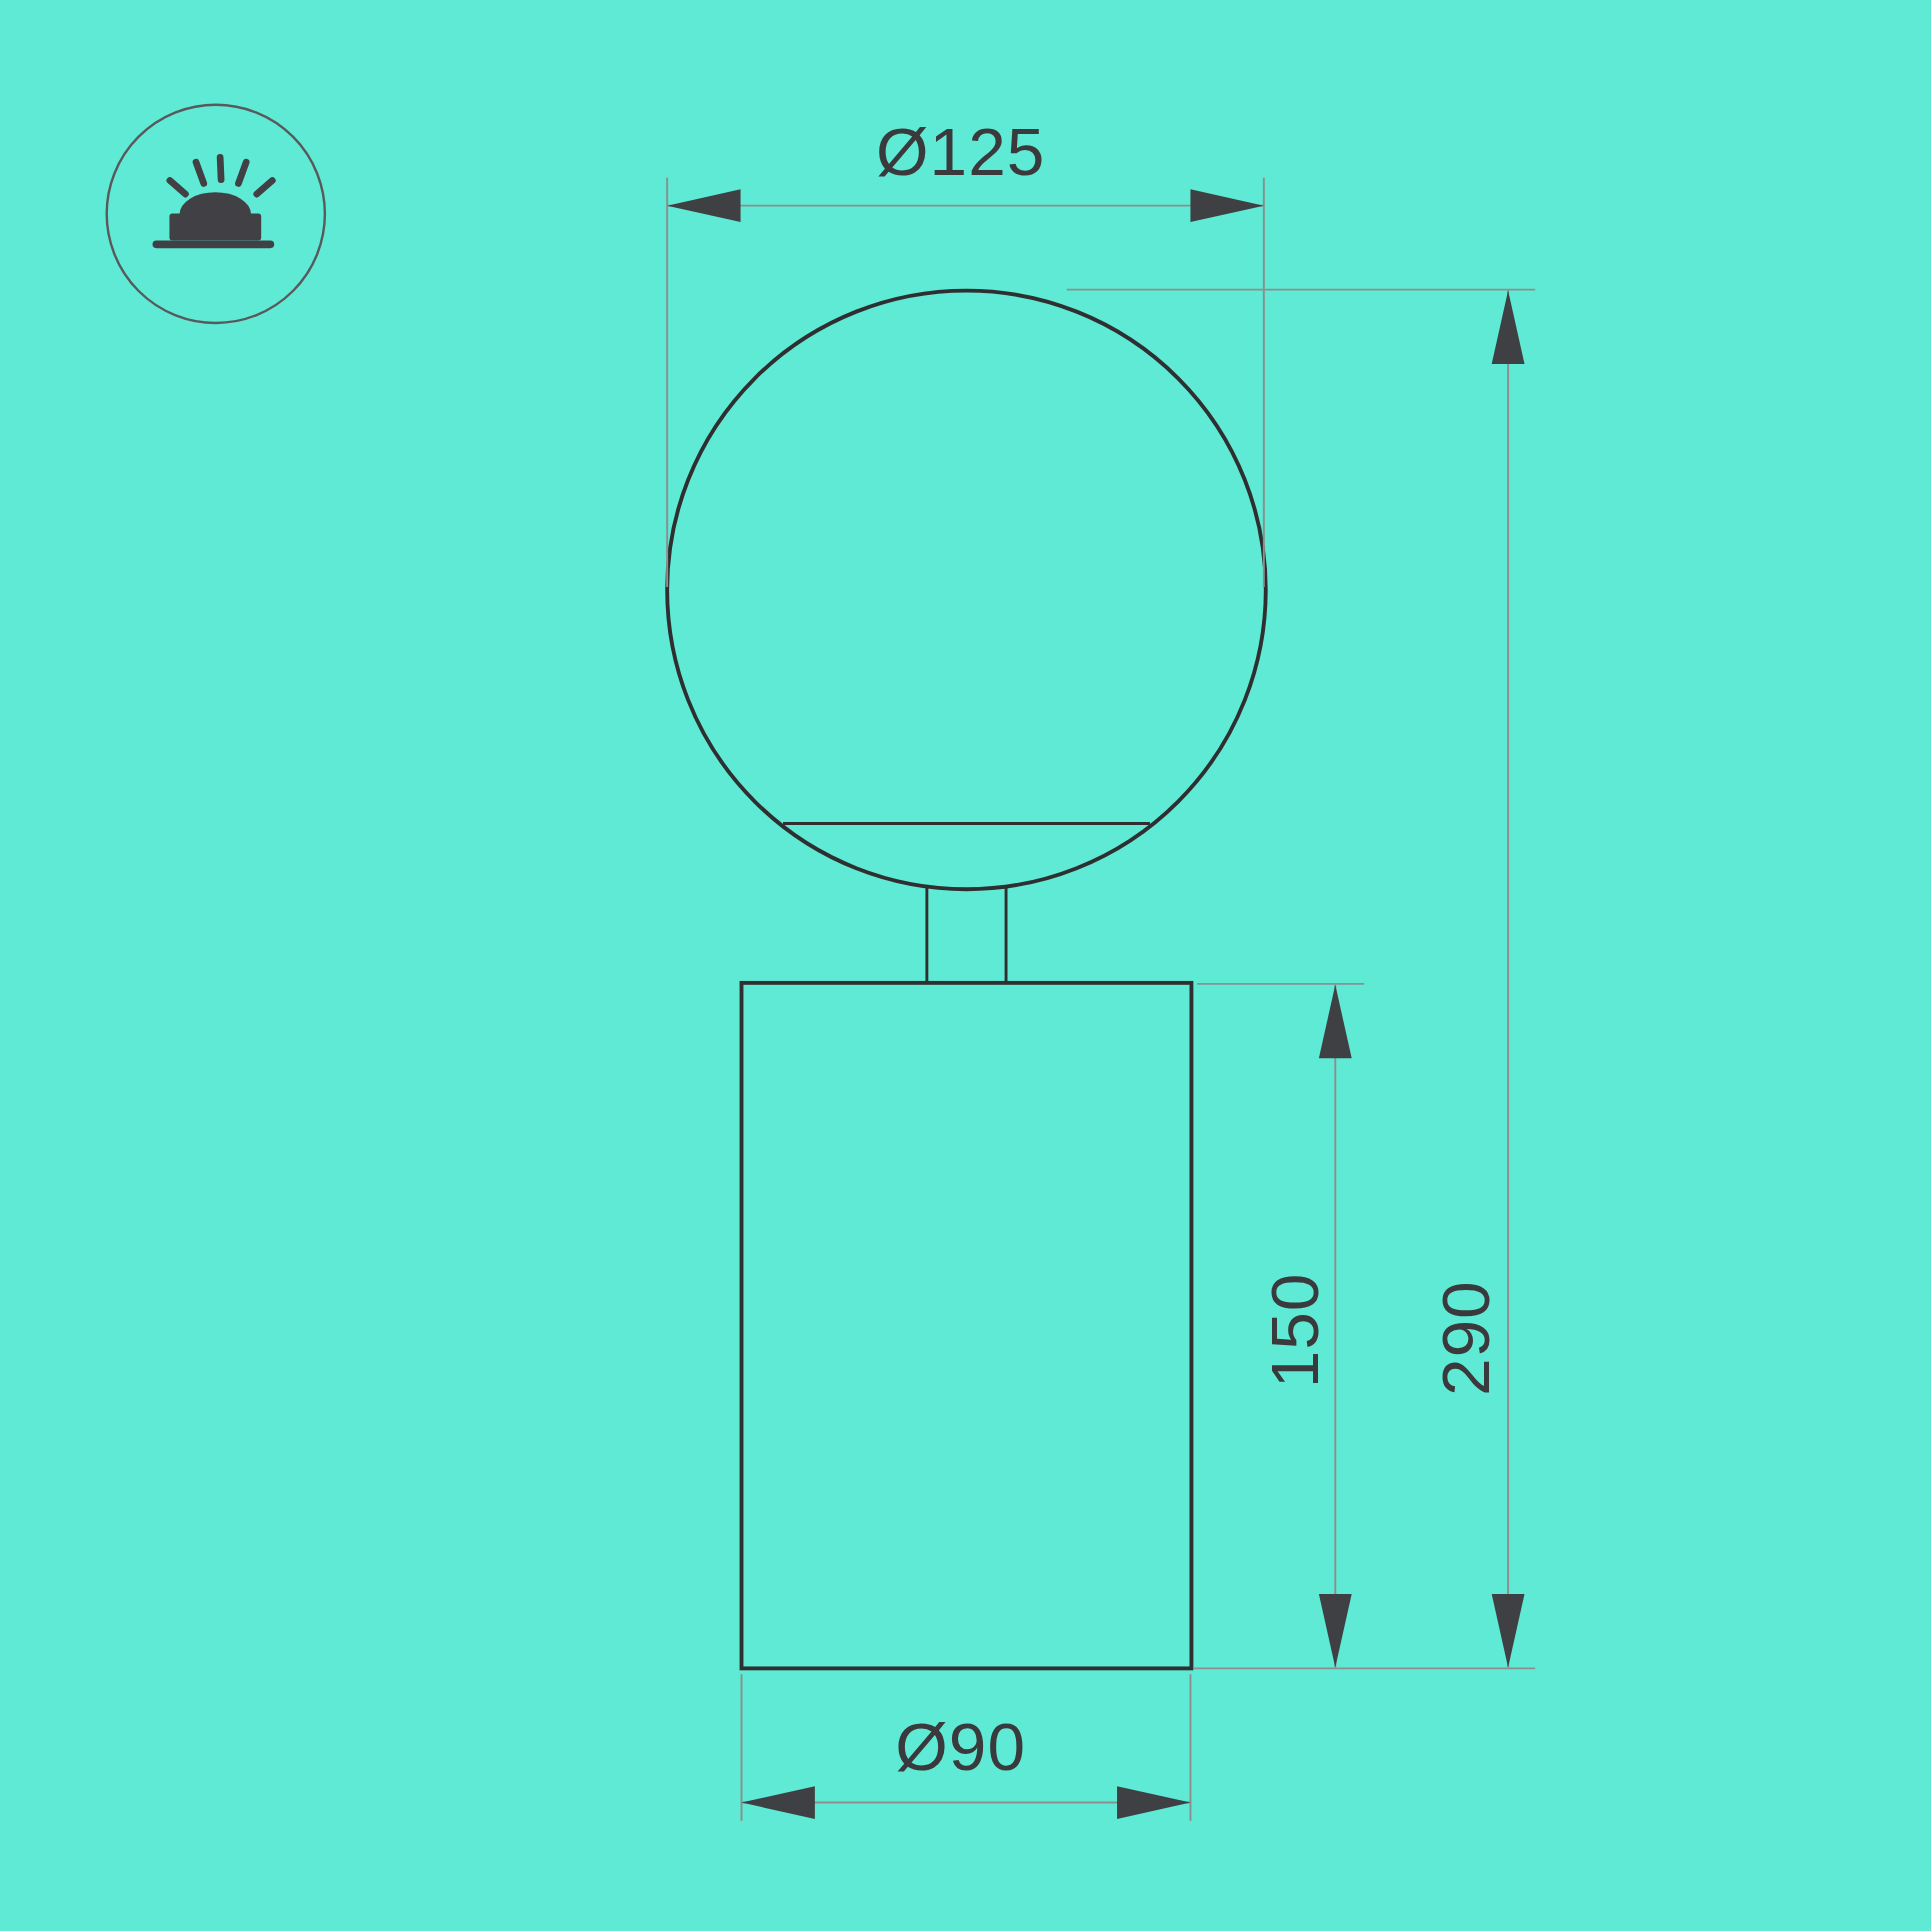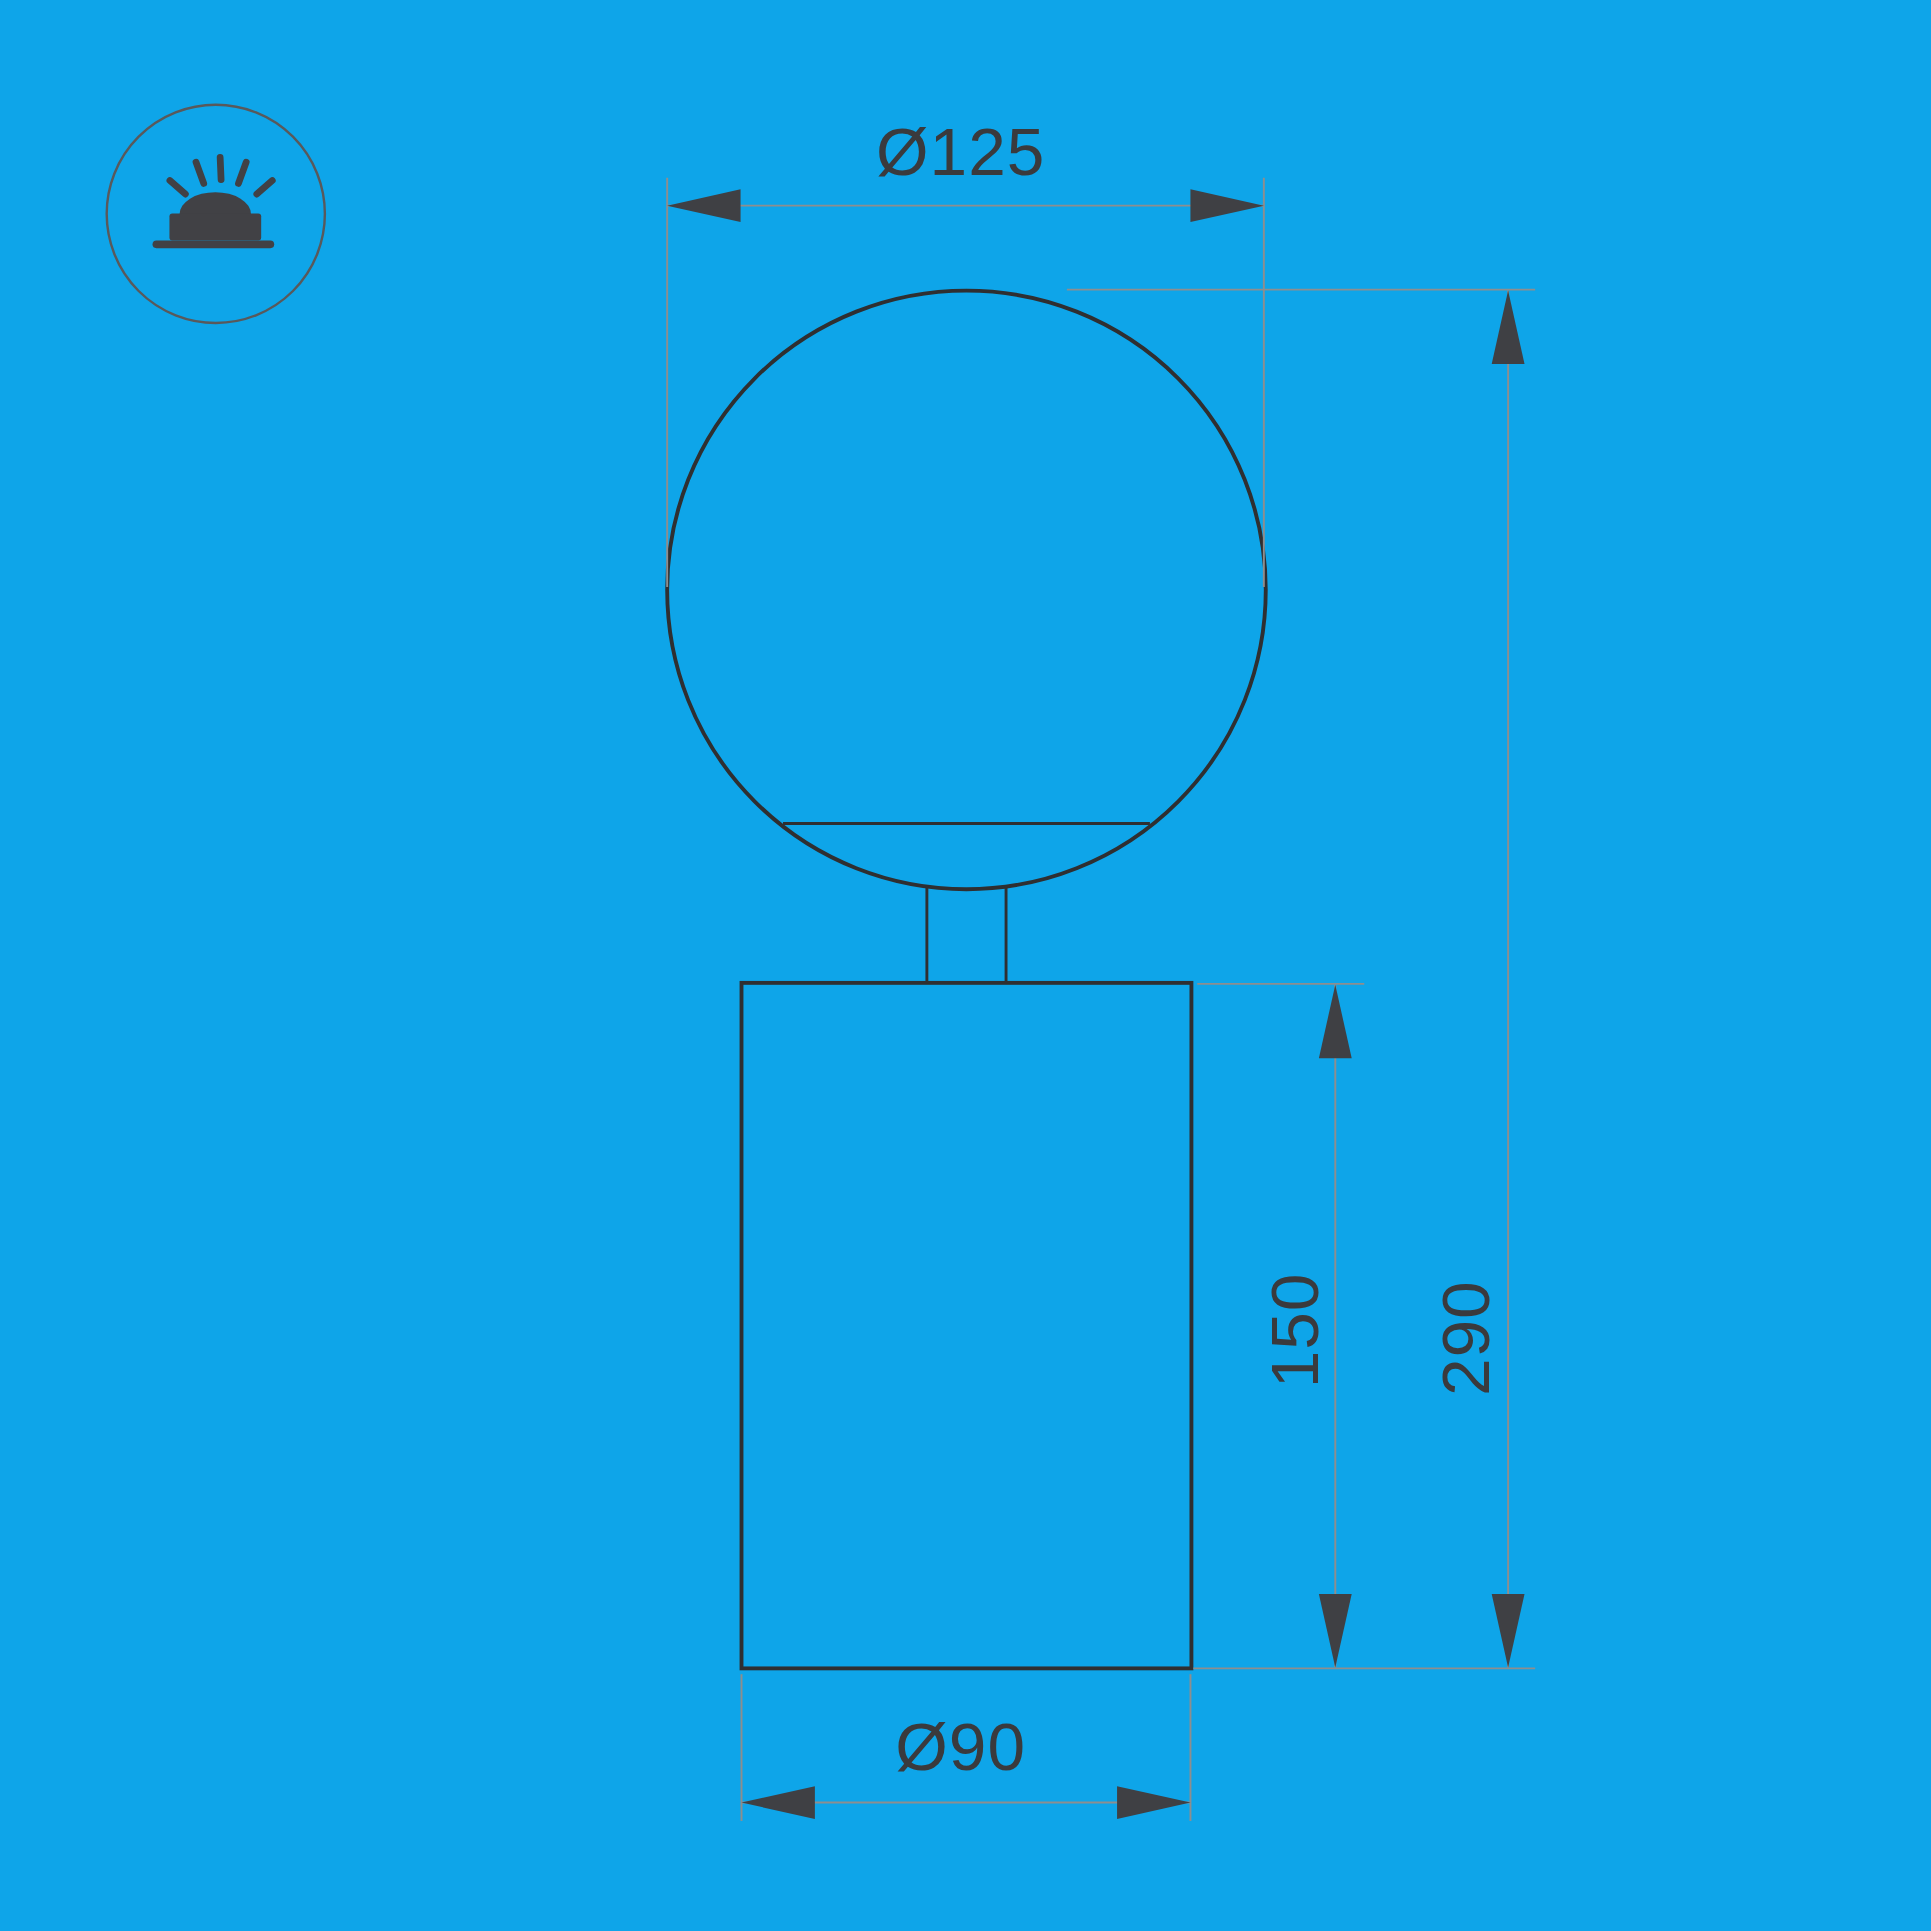--- a/index.html
+++ b/index.html
@@ -4,21 +4,21 @@
 <style>
   html, body {
     margin: 0;
     padding: 0;
     background: #ffffff;
   }
   .stage {
     position: relative;
     width: 1931px;
     height: 1931px;
-    background: #0ea5e9;
+    background: #5eead4;
     overflow: hidden;
     text-decoration: underline;
   }
   svg { display: block; }
   .outline {
     fill: none;
     stroke: #2f2f31;
     stroke-width: 4;
   }
   .outline-med {

